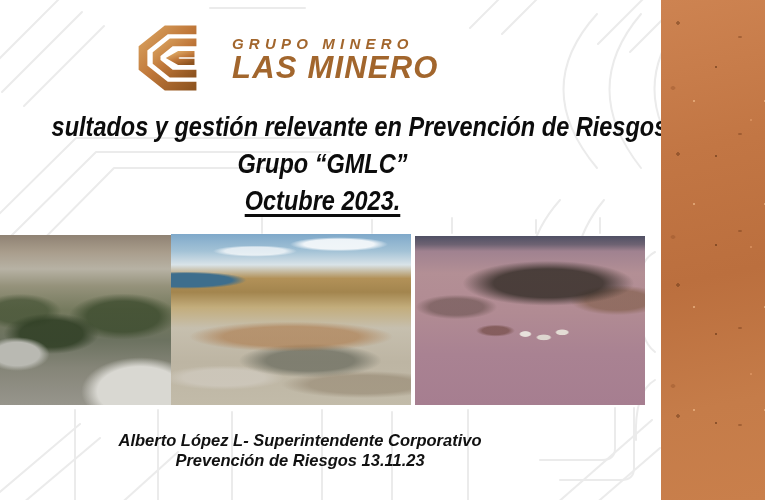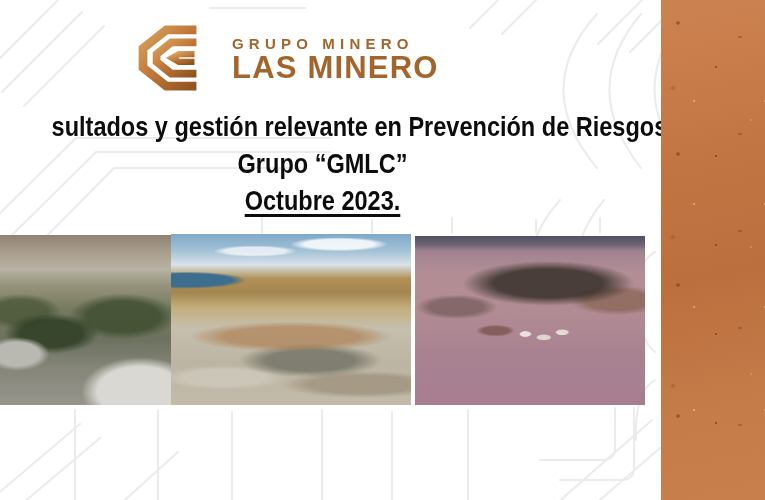--- a/index.html
+++ b/index.html
@@ -1,18 +1,19 @@
 <!DOCTYPE html>
 <html><head>
 <meta charset="utf-8">
 <style>
   html,body{margin:0;padding:0;background:#fff;}
   .slide{
     position:relative;width:765px;height:500px;overflow:hidden;background:#ffffff;
     font-family:"Liberation Sans","DejaVu Sans",sans-serif;
+    font-style:italic;
   }
   
   .pattern{position:absolute;inset:0;z-index:0;}
   
   .copper-bar{
     position:absolute;left:661px;top:0;width:104px;height:500px;z-index:3;
     background-image:
       radial-gradient(3px 3px at 17px 23px, rgba(96,48,18,.45) 0 50%, rgba(96,48,18,0) 70%),
       radial-gradient(2px 2px at 55px 67px, rgba(84,42,14,.5) 0 50%, rgba(84,42,14,0) 70%),
       radial-gradient(2px 2px at 33px 101px, rgba(247,198,150,.55) 0 50%, rgba(247,198,150,0) 70%),
@@ -145,16 +146,20 @@
   <div class="title-block">
     <div class="title-line">sultados y gestión relevante en Prevención de Riesgos</div>
     <div class="title-line">Grupo “GMLC”</div>
     <div class="title-line"><span class="u">Octubre 2023.</span></div>
   </div>
 
   <div class="photo" id="photo-1" title="Aerial view of a town with trees and a mining plant in a mountain valley"></div>
   <div class="photo" id="photo-2" title="Desert mining plant near the coast with tan mountains and blue sky"></div>
   <div class="photo" id="photo-3" title="Aerial view of a mining camp in a reddish-pink desert landscape"></div>
 
+  <div class="footer-block">
+    <div>Alberto López L- Superintendente Corporativo</div>
+    <div>Prevención de Riesgos 13.11.23</div>
+  </div>
 
   <div class="copper-bar"></div>
 
 </div>
 
 </body></html>

